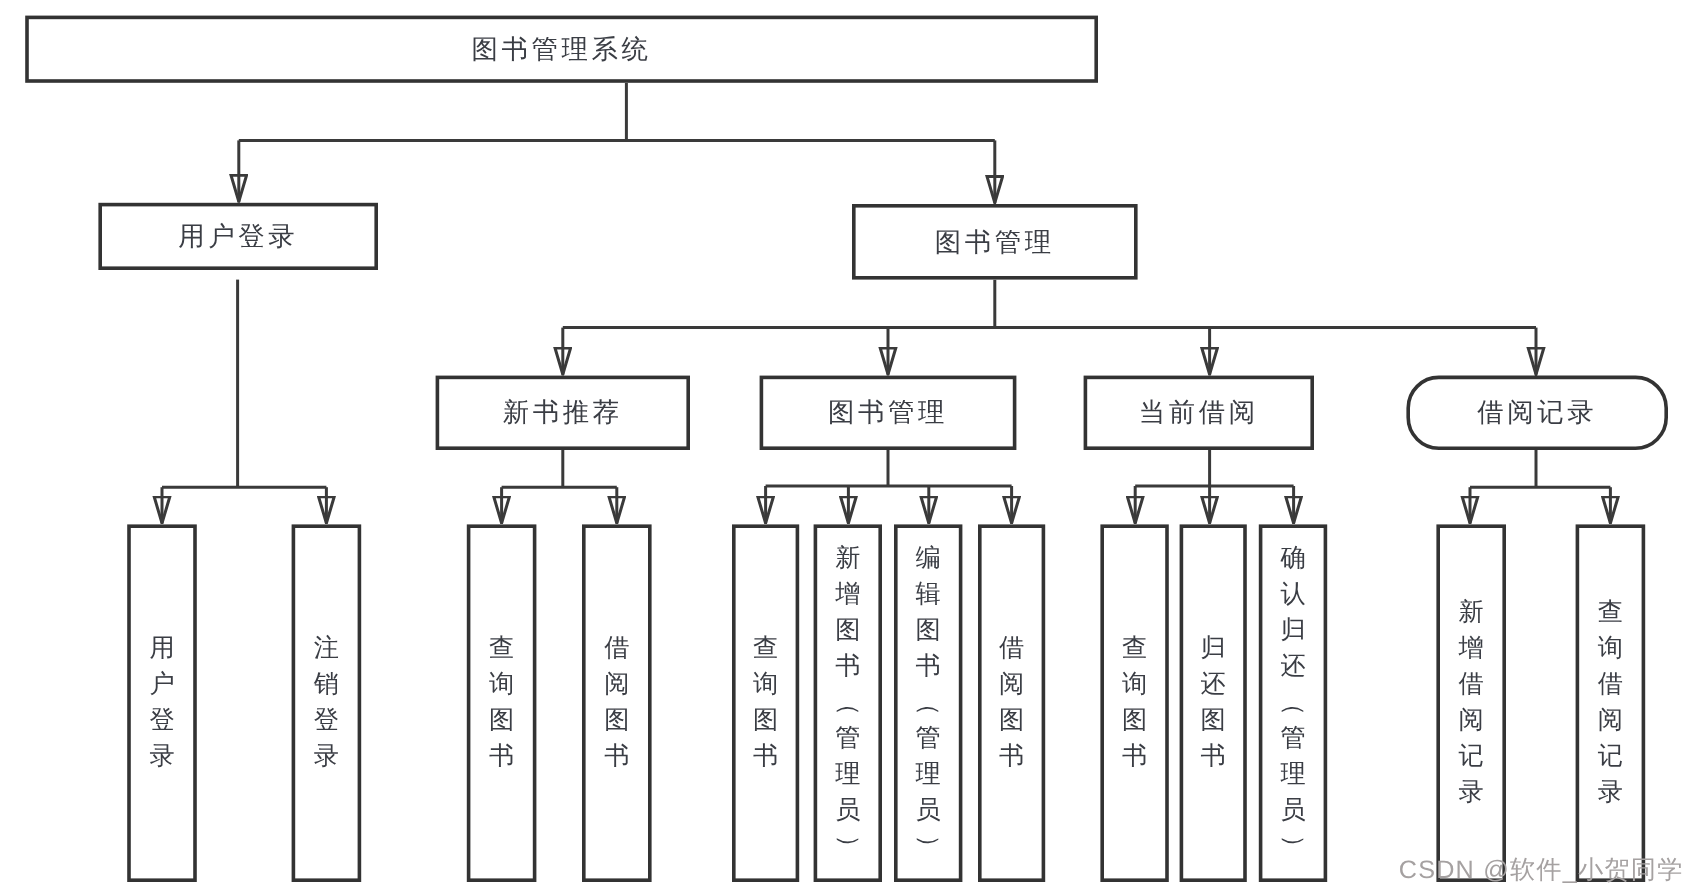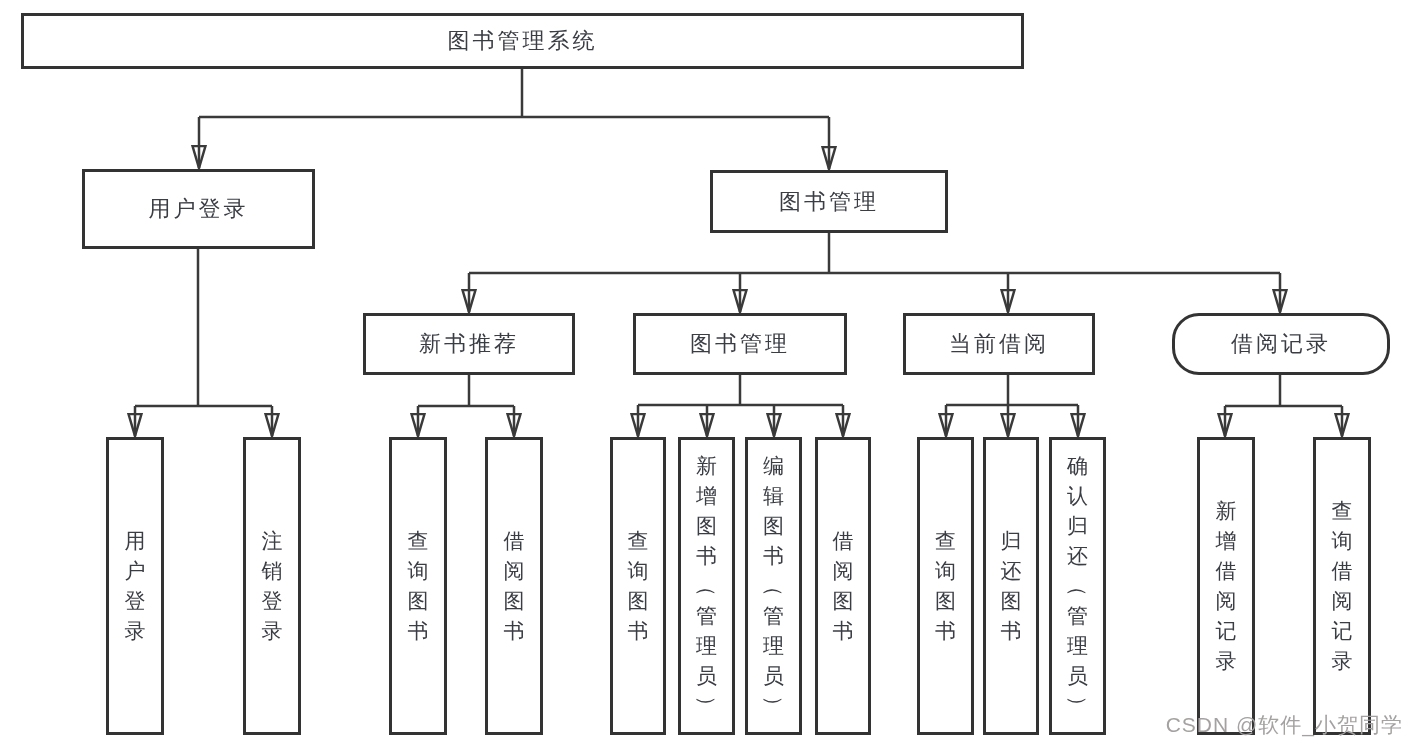--- a/index.html
+++ b/index.html
@@ -93,23 +93,23 @@
   </g>
 
   <g>
     <path d="M1280 375 V406"></path>
     <path d="M1225 406 H1342"></path>
     <path d="M1225 406 V436" marker-end="url(#arrow)"></path>
     <path d="M1342 406 V436" marker-end="url(#arrow)"></path>
   </g>
 </svg>
 
-<div class="node h" style="left:21px;top:13px;width:1003px;height:56px;">图书管理系统</div>
-
-<div class="node h" style="left:82px;top:169px;width:233px;height:80px;">用户登录</div>
+<div class="node h" style="left:21px;top:13px;width:894px;height:56px;">图书管理系统</div>
+
+<div class="node h" style="left:82px;top:169px;width:233px;height:56px;">用户登录</div>
 <div class="node h" style="left:710px;top:170px;width:238px;height:63px;">图书管理</div>
 
 <div class="node h" style="left:363px;top:313px;width:212px;height:62px;">新书推荐</div>
 <div class="node h" style="left:633px;top:313px;width:214px;height:62px;">图书管理</div>
 <div class="node h" style="left:903px;top:313px;width:192px;height:62px;">当前借阅</div>
 <div class="node h" style="left:1172px;top:313px;width:218px;height:62px;border-radius:27px;">借阅记录</div>
 
 <div class="node v" style="left:106px;top:437px;width:58px;height:298px;">
     <span>用</span>
     <span>户</span>

